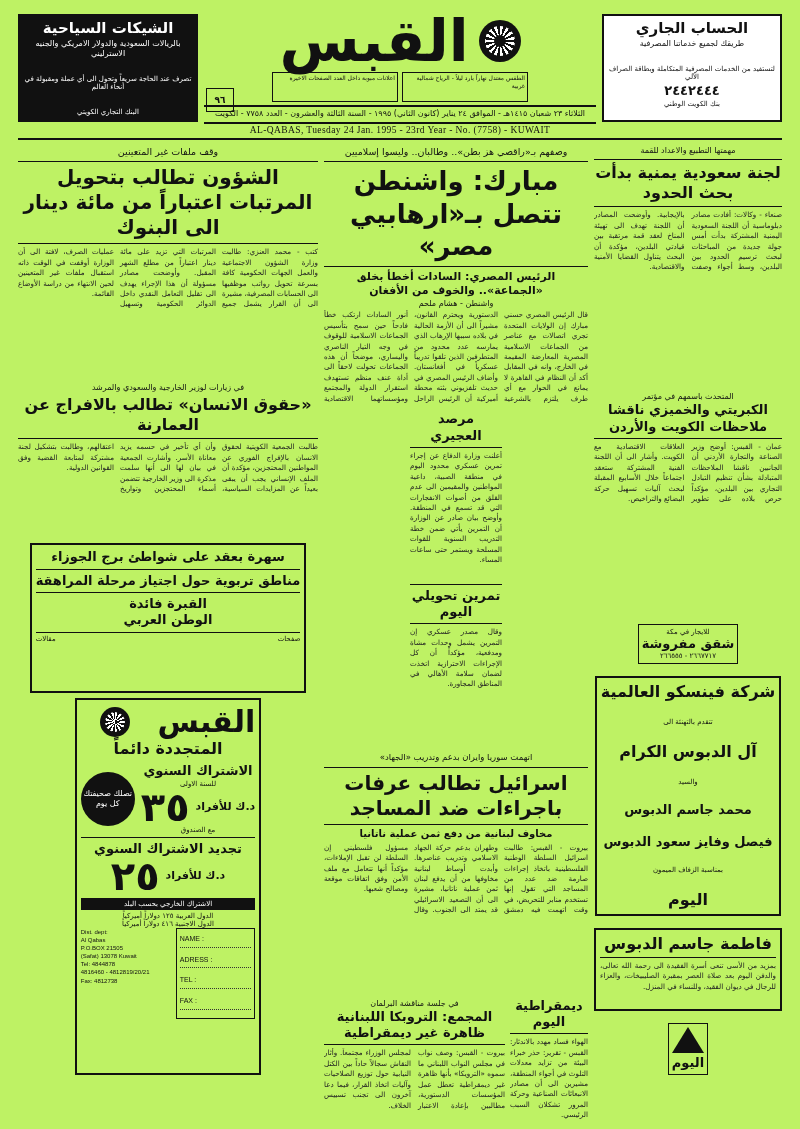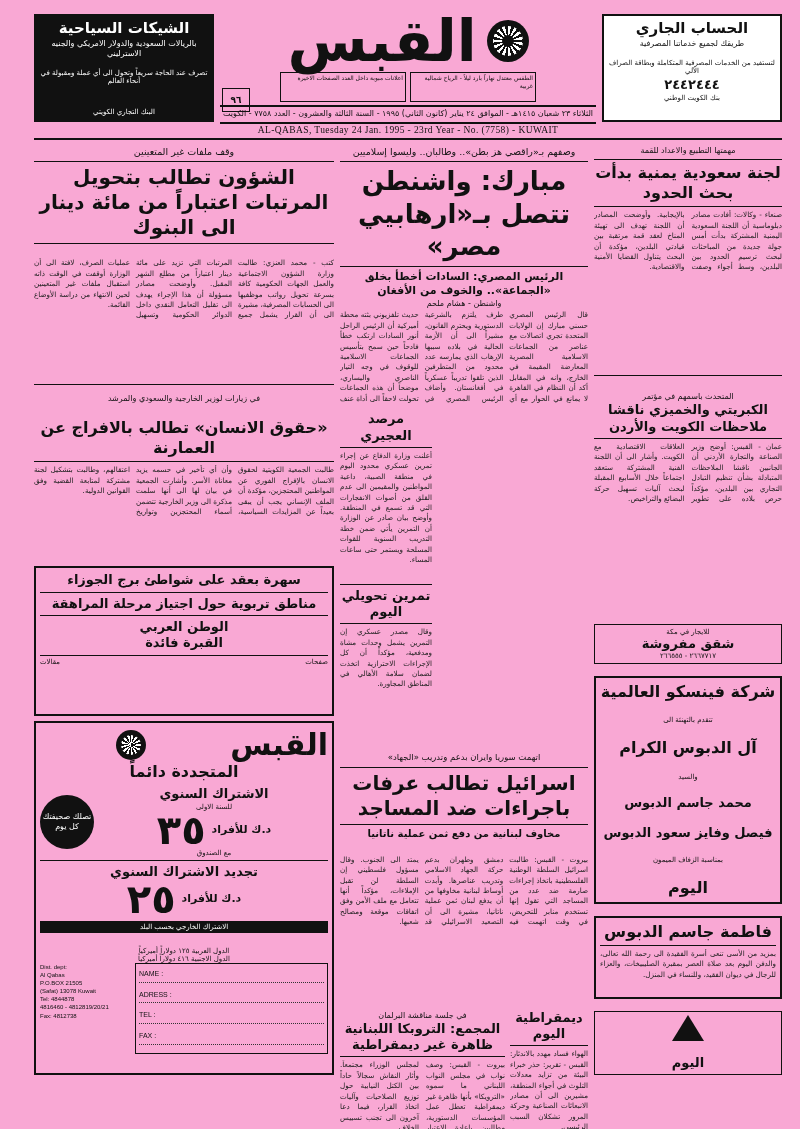--- a/index.html
+++ b/index.html
@@ -7,37 +7,37 @@
     width:800px;height:1129px;
     background:#ffffff;
     font-family:"DejaVu Sans", sans-serif;
     color:#111;
     overflow:hidden;
     position:relative;
   }
   .page{
     position:relative;
     width:800px;height:1129px;
-    background:#f9a8d4;
+    background:#bef264;
     box-sizing:border-box;
-    padding:14px 18px 10px 34px;
+    padding:14px 18px 10px 18px;
   }
   
   .masthead{
     display:flex;flex-direction:row-reverse;align-items:stretch;
     height:108px;gap:6px;
   }
   .mast-side{
     flex:0 0 180px;border:2px solid #111;box-sizing:border-box;
     display:flex;flex-direction:column;align-items:center;justify-content:flex-start;
     padding:4px 3px;overflow:hidden;background:#fff;
   }
   .mast-side .ad-title{font-size:15px;font-weight:bold;letter-spacing:0;line-height:1.1;text-align:center;}
   .mast-side .ad-sub{font-size:8px;line-height:1.25;text-align:center;margin-top:2px;}
-  .mast-side .ad-sub2{font-size:7px;line-height:1.2;text-align:center;margin-top:10px;}
+  .mast-side .ad-sub2{font-size:7px;line-height:1.2;text-align:center;margin-top:16px;}
   .mast-side .ad-phone{font-size:13px;font-weight:bold;margin-top:2px;letter-spacing:1px;}
   .mast-side .ad-foot{font-size:7px;margin-top:2px;text-align:center;}
   .mast-center{
     flex:1 1 auto;display:flex;flex-direction:column;align-items:center;justify-content:center;
     position:relative;
   }
   .logo-row{display:flex;align-items:center;justify-content:center;gap:10px;}
   .logo-mark{width:42px;height:42px;border-radius:50%;background:#111;position:relative;flex:0 0 auto;}
   .logo-mark:before{
     content:"";position:absolute;inset:6px;border-radius:50%;
@@ -57,21 +57,21 @@
   .issue-box{
     position:absolute;left:2px;bottom:10px;width:26px;height:22px;border:1px solid #111;
     font-size:9px;display:flex;align-items:center;justify-content:center;font-weight:bold;
   }
   .latin-line{
     text-align:center;font-family:"Liberation Serif", serif;font-size:9.5px;
     letter-spacing:.4px;margin:3px 0 4px 0;border-bottom:2px solid #111;padding-bottom:3px;
   }
   
   .body{display:flex;flex-direction:row-reverse;gap:6px;margin-top:5px;height:930px;}
-  .col{display:flex;flex-direction:column;gap:5px;}
+  .col{display:flex;flex-direction:column;gap:5px;align-items:center;}
   .col-right{flex:0 0 300px;}
   .col-mid{flex:1 1 auto;}
   .col-left{flex:0 0 188px;gap:12px;}
   .rule-h{border-top:1px solid #111;margin:3px 0;}
   .hdl{font-weight:bold;line-height:1.25;text-align:center;}
   .hdl-xl{font-size:26px;}
   .hdl-lg{font-size:20px;}
   .hdl-md{font-size:16px;}
   .hdl-sm{font-size:13px;}
   .kicker{font-size:9.5px;text-align:center;line-height:1.4;}
@@ -114,21 +114,21 @@
   .mini-ad{border:1px solid #111;padding:3px;box-sizing:border-box;}
   .blk{background:#111;color:#fff;}
   .center{text-align:center;}
   .tri{width:0;height:0;border-left:16px solid transparent;border-right:16px solid transparent;border-bottom:26px solid #111;margin:0 auto;}
   .logo-small{width:30px;height:30px;border-radius:50%;background:#111;margin:0 auto;position:relative;}
   .logo-small:before{content:"";position:absolute;inset:5px;border-radius:50%;background:repeating-conic-gradient(#fff 0 14deg,#111 14deg 28deg);}
   .flex{display:flex;}
   .grow{flex:1 1 auto;}
   .gap3{gap:3px;}
   .gap5{gap:5px;}
-  .mt2{margin-top:14px;}
+  .mt2{margin-top:2px;}
   .mt4{margin-top:0;}
   .small{font-size:7px;}
   .tiny{font-size:6px;line-height:1.35;}
 </style>
 </head>
 <body>
 
 <div class="page">
 
   <div class="masthead">
@@ -184,22 +184,22 @@
         <div class="hdl hdl-md mt2">«حقوق الانسان» تطالب بالافراج عن العمارنة</div>
         <div class="rule-h"></div>
         <div class="txt txtcols3" style="height:96px;overflow:hidden">طالبت الجمعية الكويتية لحقوق الانسان بالإفراج الفوري عن المواطنين المحتجزين، مؤكدة أن الملف الإنساني يجب أن يبقى بعيداً عن المزايدات السياسية، وأن أي تأخير في حسمه يزيد معاناة الأسر. وأشارت الجمعية في بيان لها الى أنها سلمت مذكرة الى وزير الخارجية تتضمن أسماء المحتجزين وتواريخ اعتقالهم، وطالبت بتشكيل لجنة مشتركة لمتابعة القضية وفق القوانين الدولية.</div>
       </div>
 
       <div class="ad qabas-sub" style="height:150px;">
         <div class="hdl hdl-sm mt4">سهرة بعقد على شواطئ برج الجوزاء</div>
         <div class="rule-h"></div>
         <div class="hdl hdl-sm">مناطق تربوية حول اجتياز مرحلة المراهقة</div>
         <div class="rule-h"></div>
+        <div class="hdl hdl-sm">القبرة فائدة</div>
         <div class="hdl hdl-sm">الوطن العربي</div>
-        <div class="hdl hdl-sm">القبرة فائدة</div>
         <div class="flex" style="flex-direction:row-reverse;justify-content:space-between;border-top:1px solid #111;margin-top:4px;padding-top:2px">
           <span class="small">مقالات</span>
           <span class="small">صفحات</span>
         </div>
       </div>
 
       <div class="ad" style="flex:1 1 auto;display:flex;flex-direction:column;">
         <div class="flex" style="flex-direction:row-reverse;align-items:center;gap:8px;">
           <span class="logo-small"></span>
           <span style="font-size:30px;font-weight:bold">القبس</span>

